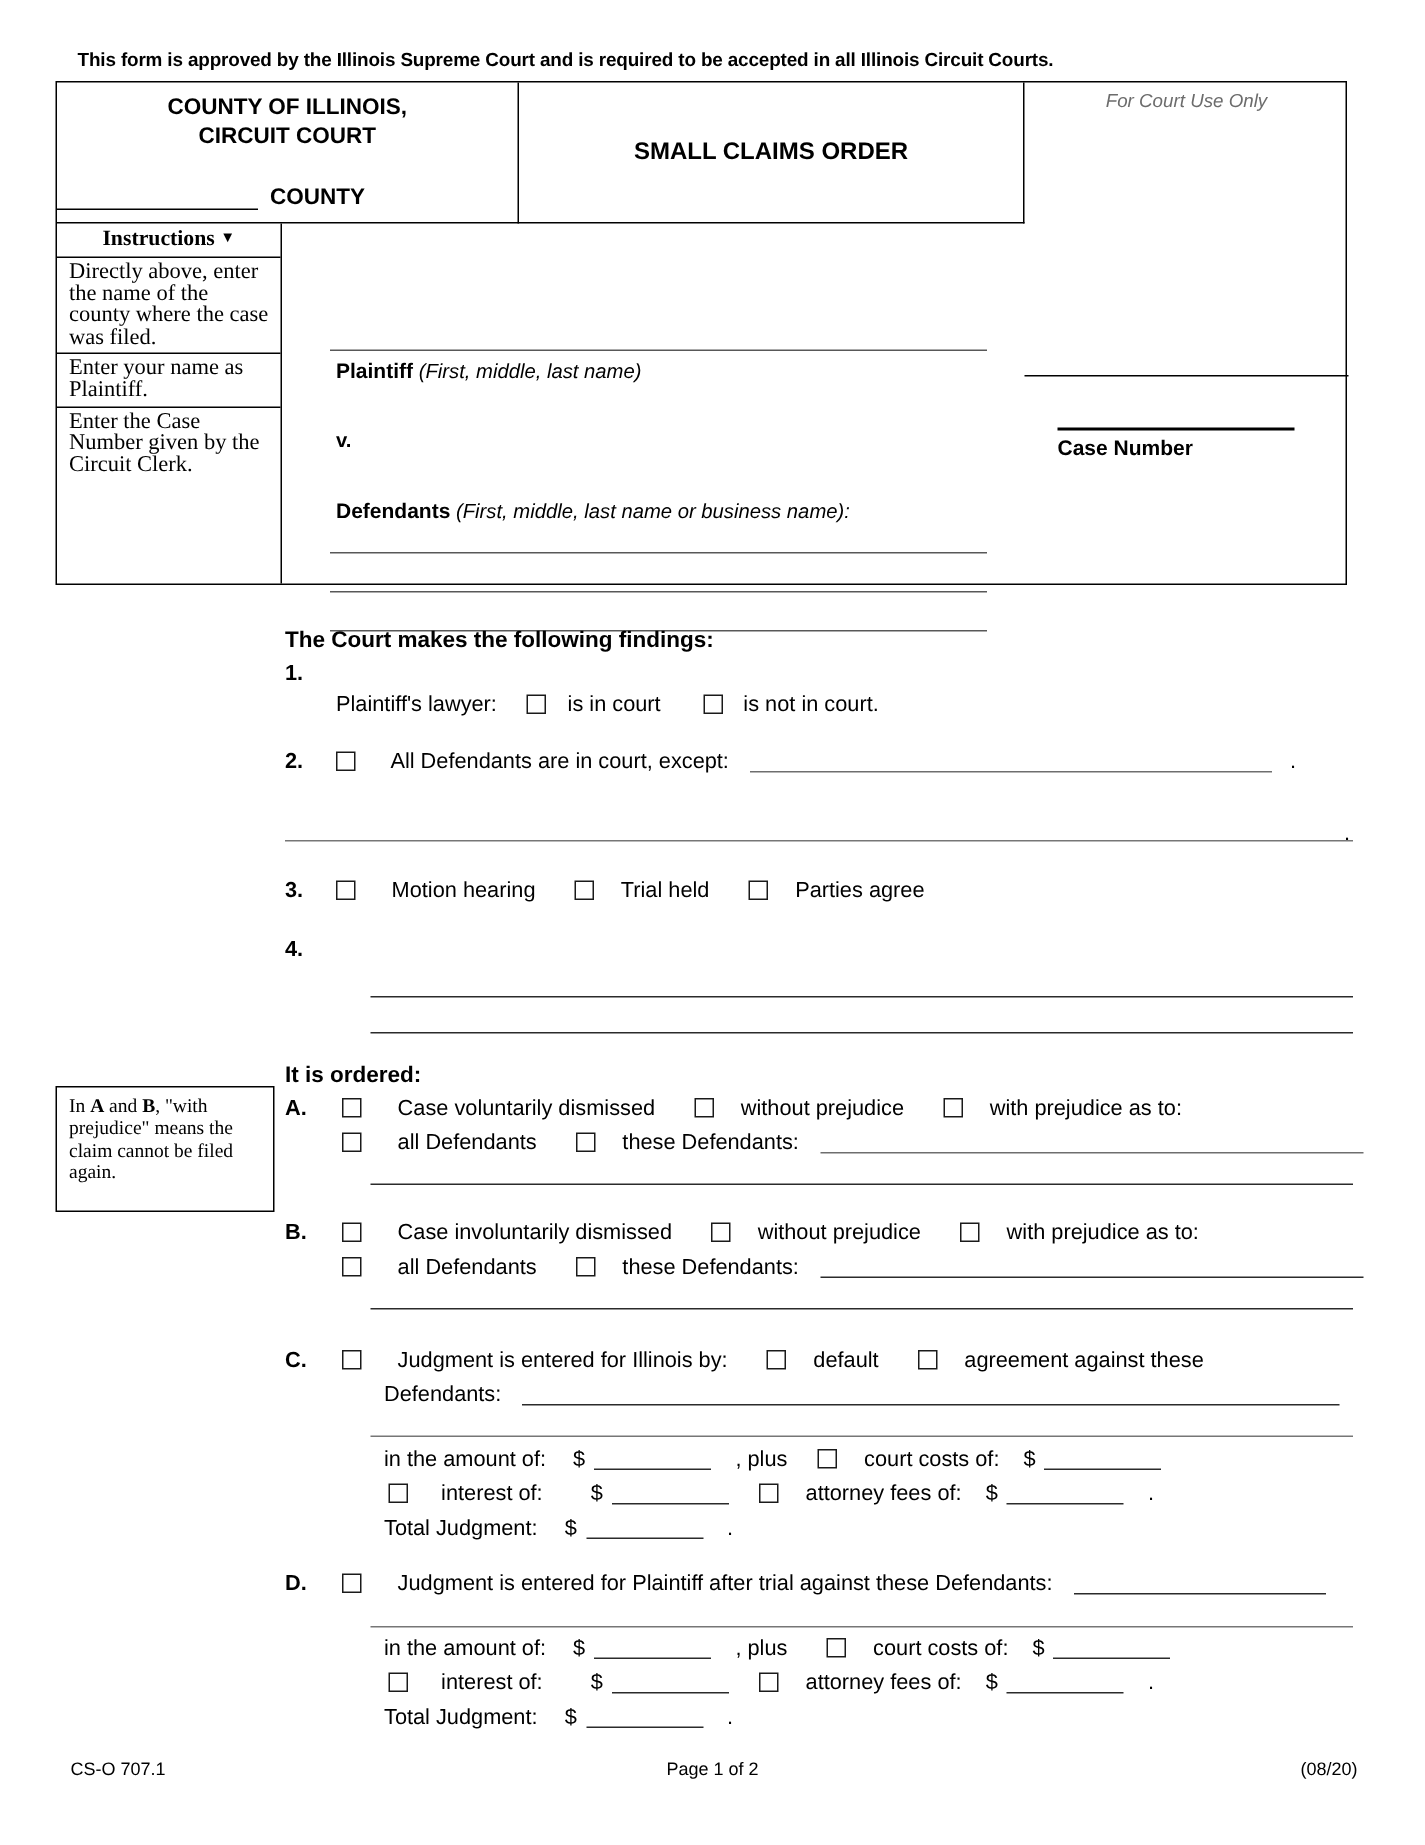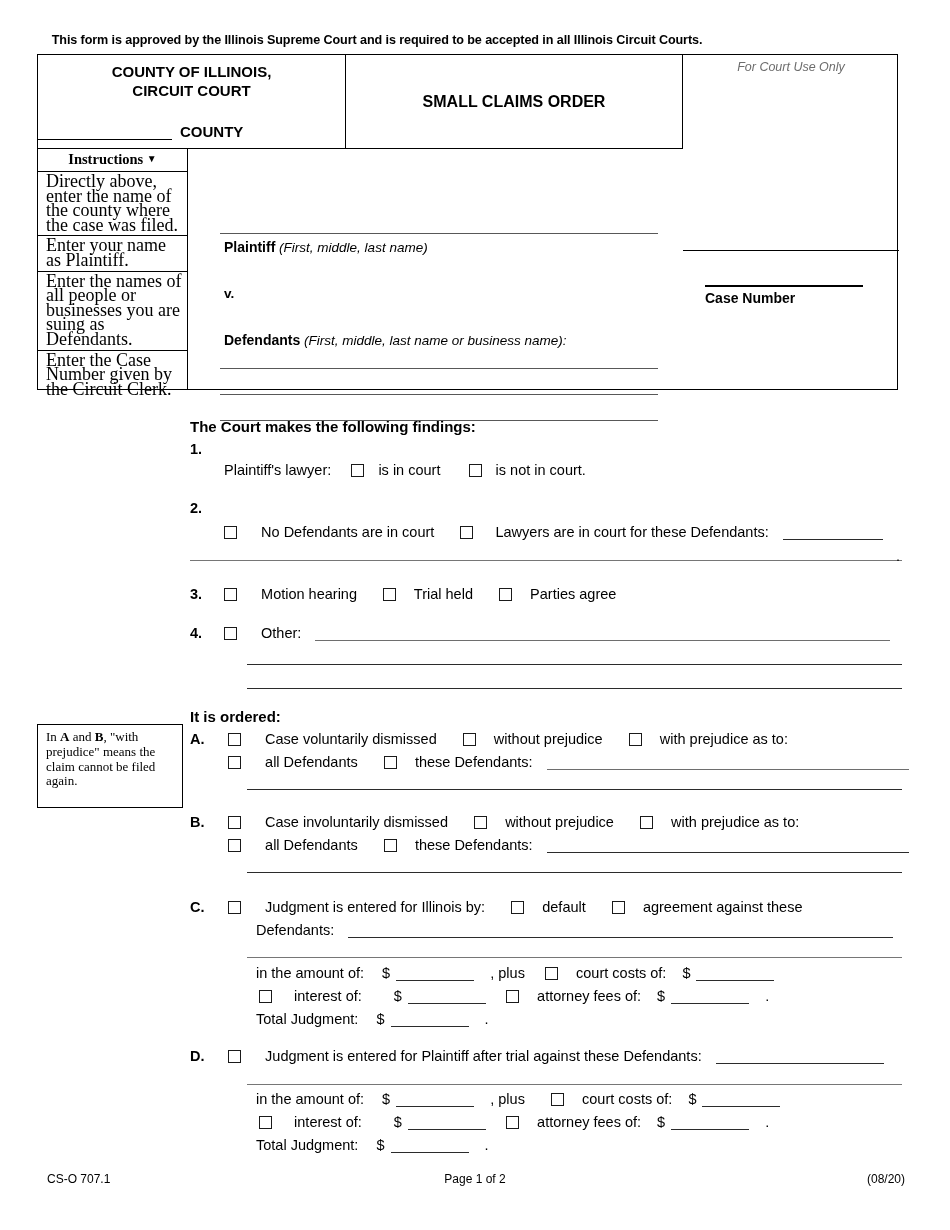--- a/index.html
+++ b/index.html
@@ -100,21 +100,21 @@
   }
   .instr-head {
     text-align: center;
     font-weight: bold;
     font-size: 14.5px;
     padding: 2px 0 3px 0;
     border-bottom: 1.4px solid #000;
   }
   .instr-cell {
     padding: 2px 5px 3px 8px;
-    font-size: 18px;
+    font-size: 15px;
     line-height: 14.6px;
     border-bottom: 1.2px solid #000;
   }
   .instr-cell.last { border-bottom: none; }
   .caret { font-size: 10px; position: relative; top: -2px; }
 
   
   .party {
     position: absolute;
     left: 150px; top: 94px;
@@ -217,21 +217,20 @@
       </div>
     </div>
 
     <div class="instr">
       <div class="instr-head">
         <span>Instructions</span>
         <span class="caret">▼</span>
       </div>
       <div class="instr-cell">Directly above, enter the name of the county where the case was filed.</div>
       <div class="instr-cell">Enter your name as Plaintiff.</div>
-      <div class="instr-cell">Enter the names of all people or businesses you are suing as Defendants.</div>
       <div class="instr-cell last">Enter the Case Number given by the Circuit Clerk.</div>
     </div>
 
     <div class="party">
       <div class="p-line" style="top:84px;"></div>
       <div class="p-plaintiff">
         <b>Plaintiff</b>
         <i>(First, middle, last name)</i>
       </div>
       <div class="p-v">v.</div>
@@ -256,55 +255,46 @@
     <span class="cb"></span>
     <span style="display:inline-block;width:6px;"></span>
     <span>is in court</span>
     <span style="display:inline-block;width:20px;"></span>
     <span class="cb"></span>
     <span style="display:inline-block;width:6px;"></span>
     <span>is not in court.</span>
   </div>
 
   <div class="num" style="left:190px; top:500px;">2.</div>
-  <div class="row" style="left:224px; top:524px;">
-    <span class="cb"></span>
-    <span style="display:inline-block;width:16px;"></span>
-    <span>No Defendants are in court</span>
-    <span style="display:inline-block;width:18px;"></span>
-    <span class="cb"></span>
-    <span style="display:inline-block;width:14px;"></span>
-    <span>Lawyers are in court for these Defendants:</span>
-    <span class="ul" style="width:100px; margin-left:10px;"></span>
+  <div class="row" style="left:224px; top:500px;">
+    <span class="cb"></span>
+    <span style="display:inline-block;width:16px;"></span>
+    <span>All Defendants are in court, except:</span>
+    <span class="ul gray" style="width:348px; margin-left:10px;"></span>
+    <span style="margin-left:8px;">.</span>
   </div>
   <div class="hline gray" style="left:190px; top:560px; width:712px;"></div>
   <div class="row" style="left:896px; top:548px;">.</div>
 
   <div class="num" style="left:190px; top:586px;">3.</div>
   <div class="row" style="left:224px; top:586px;">
     <span class="cb"></span>
     <span style="display:inline-block;width:16px;"></span>
     <span>Motion hearing</span>
     <span style="display:inline-block;width:18px;"></span>
     <span class="cb"></span>
     <span style="display:inline-block;width:10px;"></span>
     <span>Trial held</span>
     <span style="display:inline-block;width:18px;"></span>
     <span class="cb"></span>
     <span style="display:inline-block;width:10px;"></span>
     <span>Parties agree</span>
   </div>
 
   <div class="num" style="left:190px; top:625px;">4.</div>
-  <div class="row" style="left:224px; top:625px;">
-    <span class="cb"></span>
-    <span style="display:inline-block;width:16px;"></span>
-    <span>Other:</span>
-    <span class="ul gray" style="width:575px; margin-left:10px;"></span>
-  </div>
   <div class="hline" style="left:247px; top:664px; width:655px;"></div>
   <div class="hline" style="left:247px; top:688px; width:655px;"></div>
 
   <div class="sec-title" style="left:190px; top:708px;">It is ordered:</div>
 
   <div class="notebox" id="note-prejudice">
     <span>In </span><b>A</b><span> and </span><b>B</b><span>, "with prejudice" means the claim cannot be filed again.</span>
   </div>
 
   <div class="num" style="left:190px; top:731px;">A.</div>

